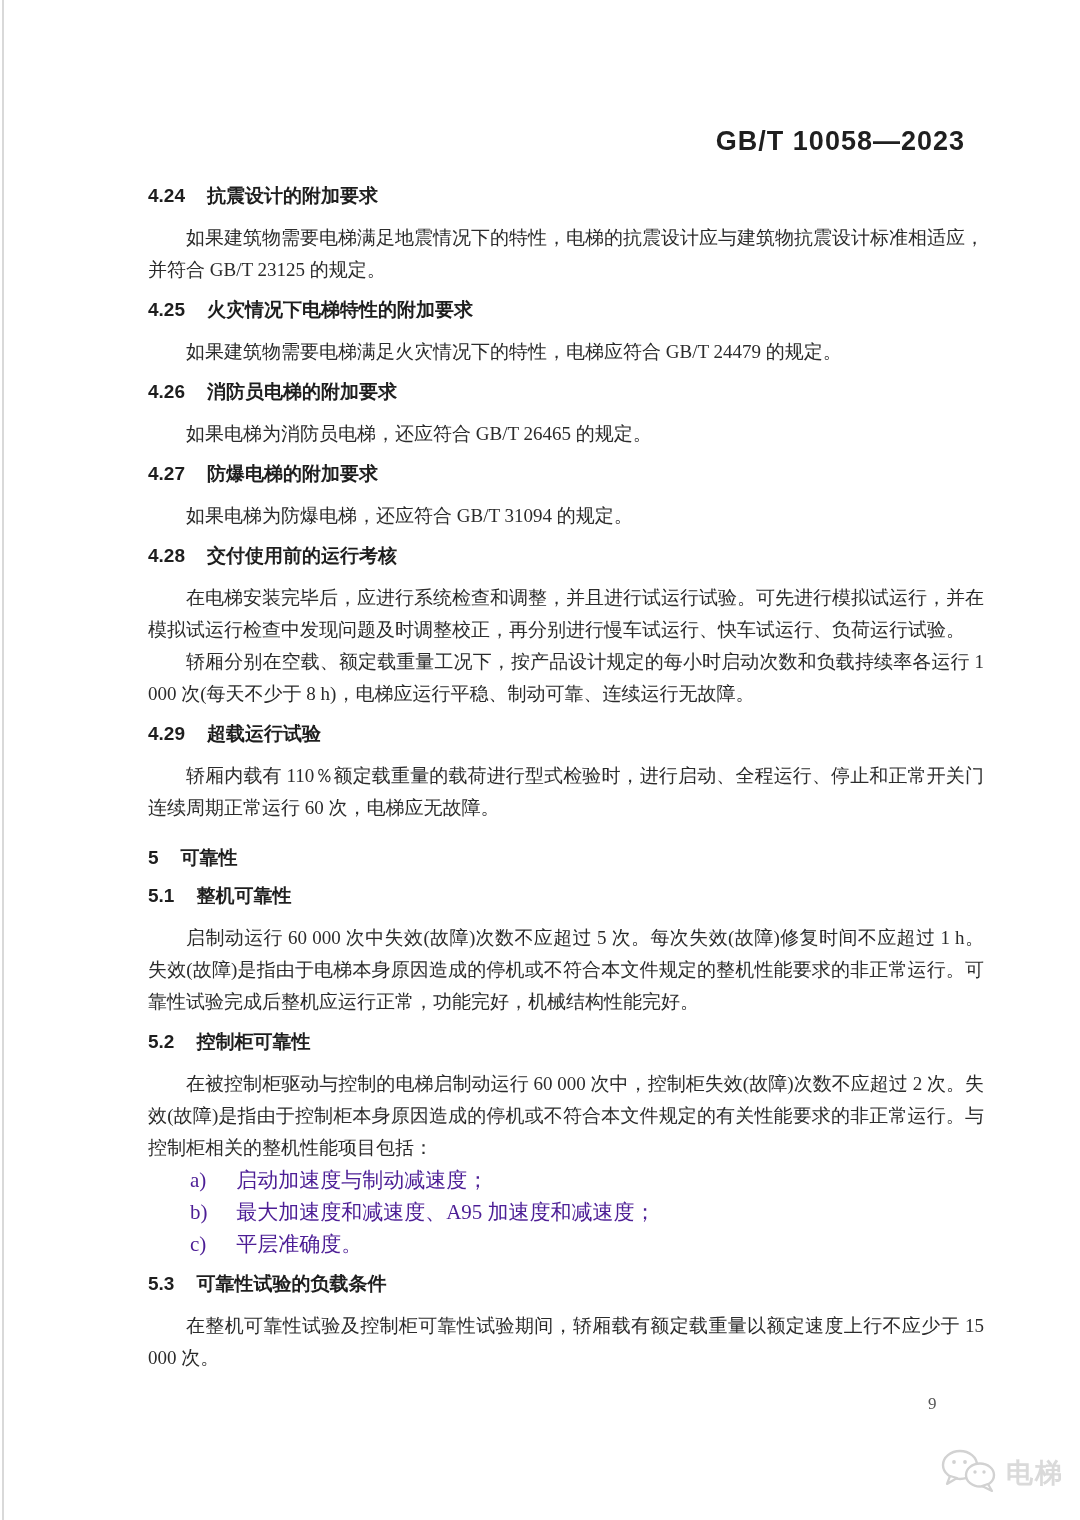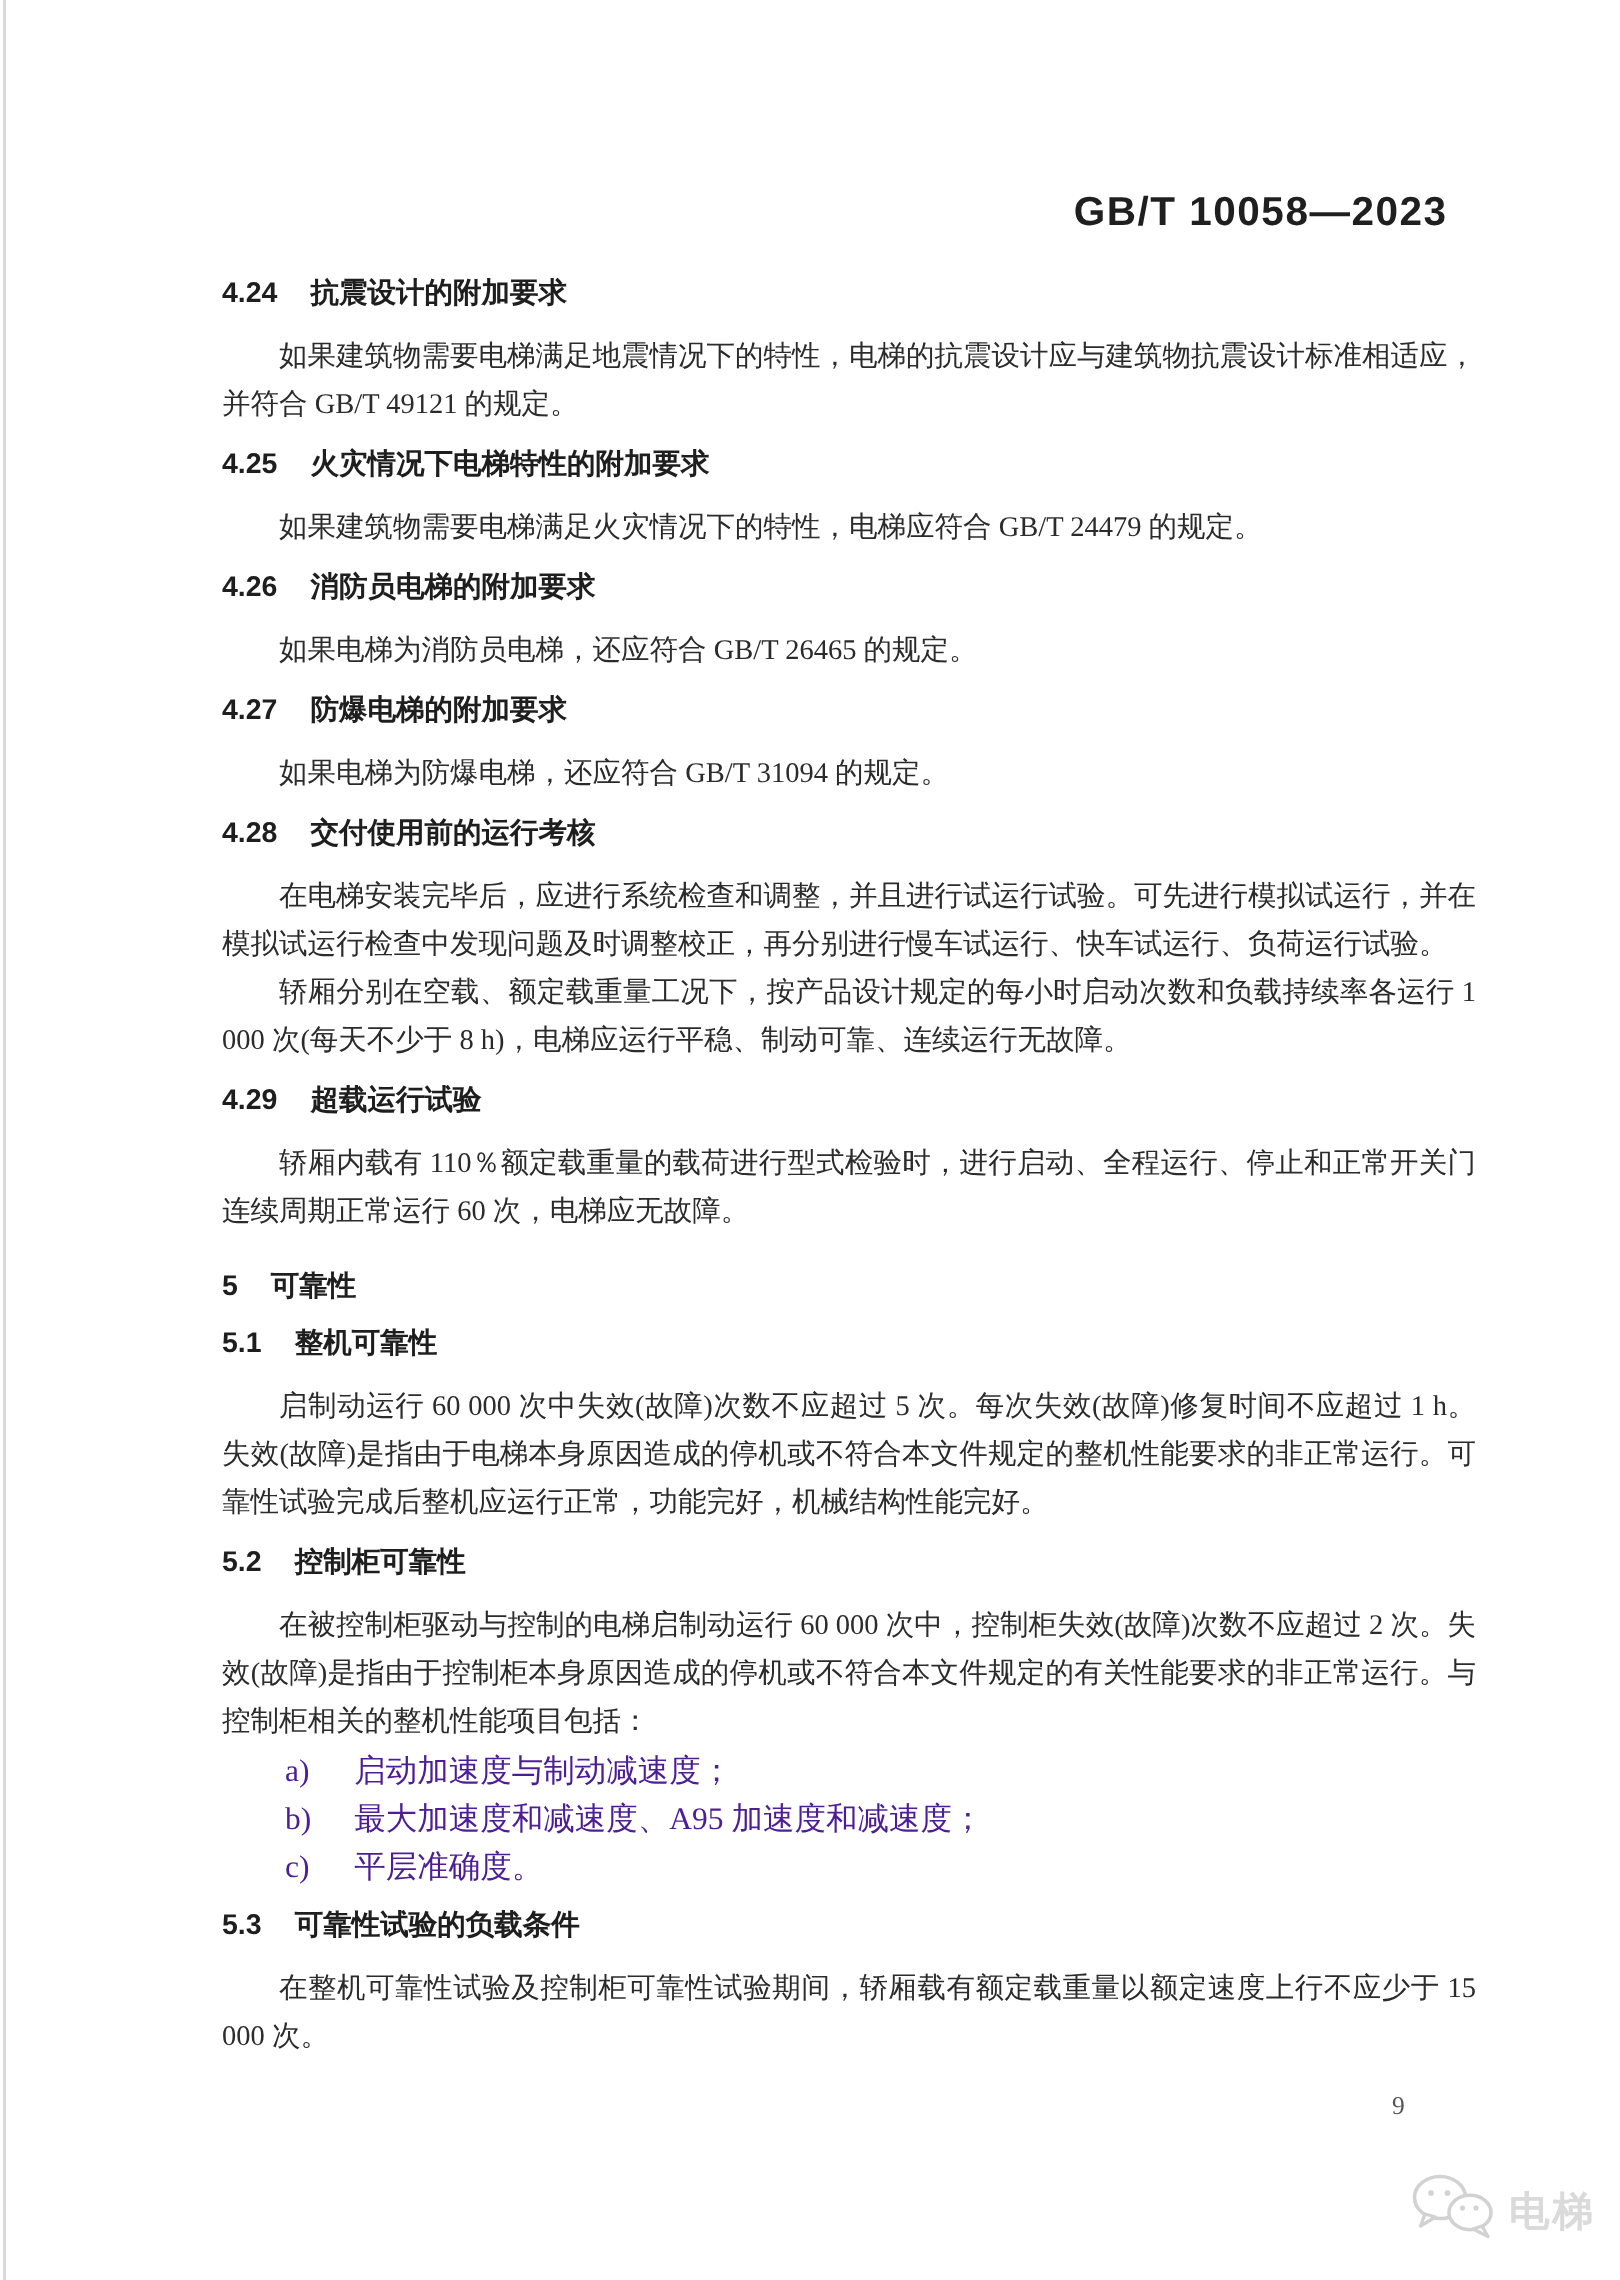--- a/index.html
+++ b/index.html
@@ -100,21 +100,21 @@
 
 <div class="scan-edge-left"></div>
 
 <div class="doc-header">GB/T 10058—2023</div>
 
 <main class="content">
 
   <h3 class="sec">
     <span class="num">4.24</span><span class="ttl">抗震设计的附加要求</span>
   </h3>
-  <p class="para">如果建筑物需要电梯满足地震情况下的特性，电梯的抗震设计应与建筑物抗震设计标准相适应，并符合 GB/T 49121 的规定。</p>
+  <p class="para">如果建筑物需要电梯满足地震情况下的特性，电梯的抗震设计应与建筑物抗震设计标准相适应，并符合 GB/T 23125 的规定。</p>
 
   <h3 class="sec">
     <span class="num">4.25</span><span class="ttl">火灾情况下电梯特性的附加要求</span>
   </h3>
   <p class="para">如果建筑物需要电梯满足火灾情况下的特性，电梯应符合 GB/T 24479 的规定。</p>
 
   <h3 class="sec">
     <span class="num">4.26</span><span class="ttl">消防员电梯的附加要求</span>
   </h3>
   <p class="para">如果电梯为消防员电梯，还应符合 GB/T 26465 的规定。</p>

